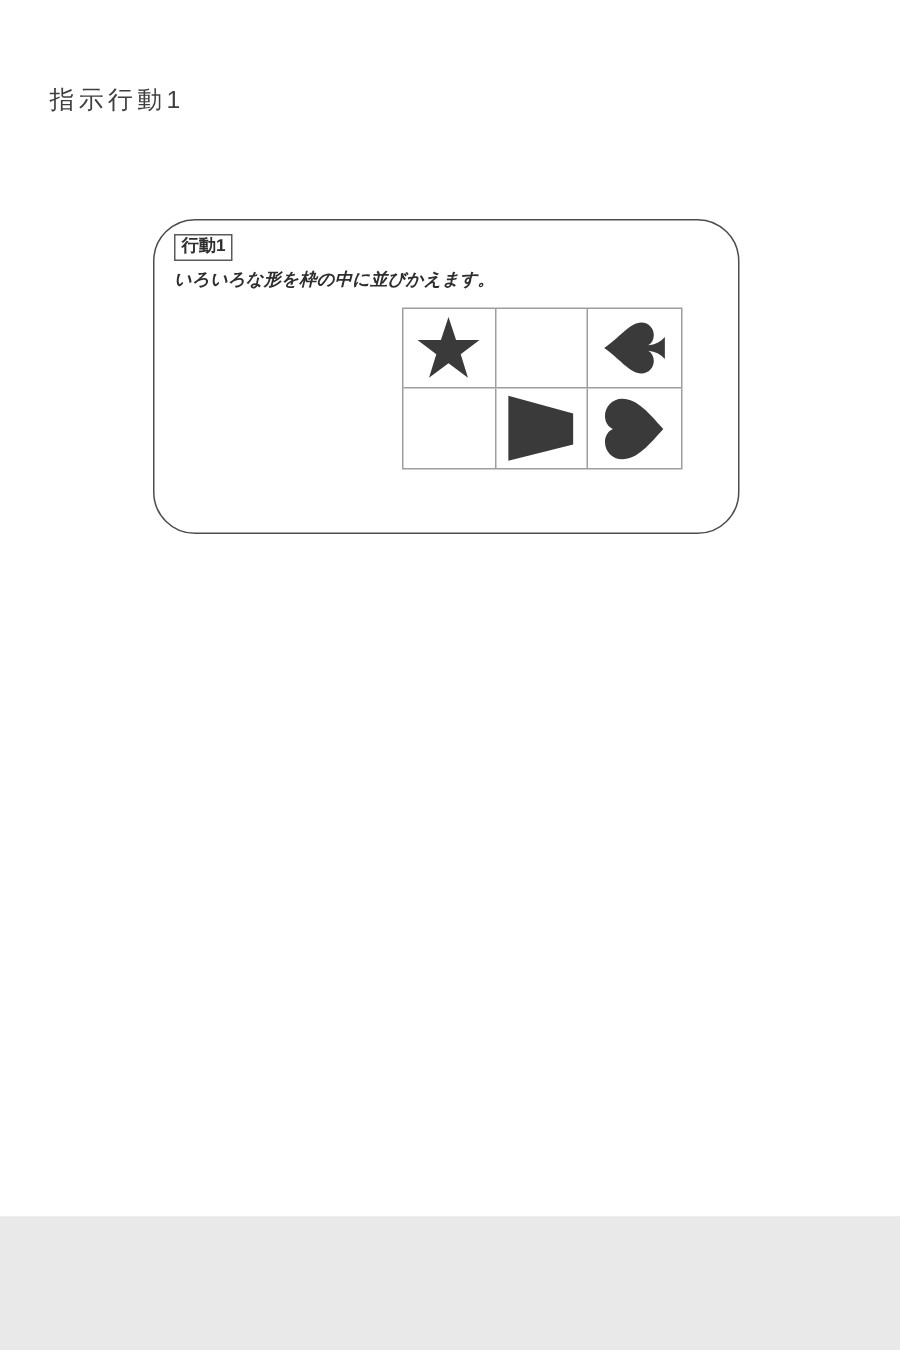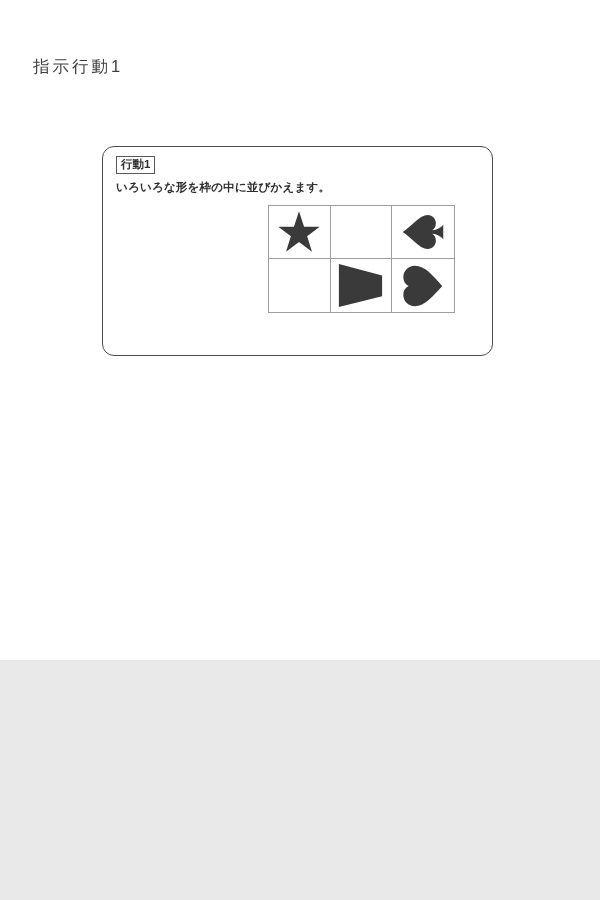--- a/index.html
+++ b/index.html
@@ -1,20 +1,20 @@
 <!DOCTYPE html>
 <html><head>
 <meta charset="utf-8">
 <style>
   * { margin: 0; padding: 0; box-sizing: border-box; }
   html, body { background: #e9e9e9; }
   .page {
     position: relative;
     width: 600px;
-    height: 660px;
+    height: 811px;
     background: #ffffff;
     overflow: hidden;
     font-family: "Liberation Sans", "DejaVu Sans", sans-serif;
     color: #3c3c3c;
   }
   .page-title {
     position: absolute;
     left: 33px;
     top: 56px;
     font-size: 16.5px;
@@ -30,21 +30,21 @@
     letter-spacing: 0.3px;
     color: #383838;
   }
   .card {
     position: absolute;
     left: 102px;
     top: 146px;
     width: 391px;
     height: 210px;
     border: 1.5px solid #4c4c4c;
-    border-radius: 12px;
+    border-radius: 28px;
     background: #ffffff;
   }
   .card-label {
     position: absolute;
     left: 13px;
     top: 9px;
     font-size: 11.5px;
     font-weight: 600;
     color: #2f2f2f;
     border: 1px solid #5a5a5a;
@@ -57,20 +57,21 @@
     top: 31px;
     width: 230px;
   }
   .instruction-line {
     font-size: 11.5px;
     font-weight: 600;
     letter-spacing: 0.2px;
     line-height: 19px;
     color: #2e2e2e;
     white-space: nowrap;
+    font-style: italic;
   }
   .example-grid {
     position: absolute;
     left: 165px;
     top: 58px;
     width: 187px;
     height: 108px;
     display: grid;
     grid-template-columns: repeat(3, 1fr);
     grid-template-rows: repeat(2, 1fr);

